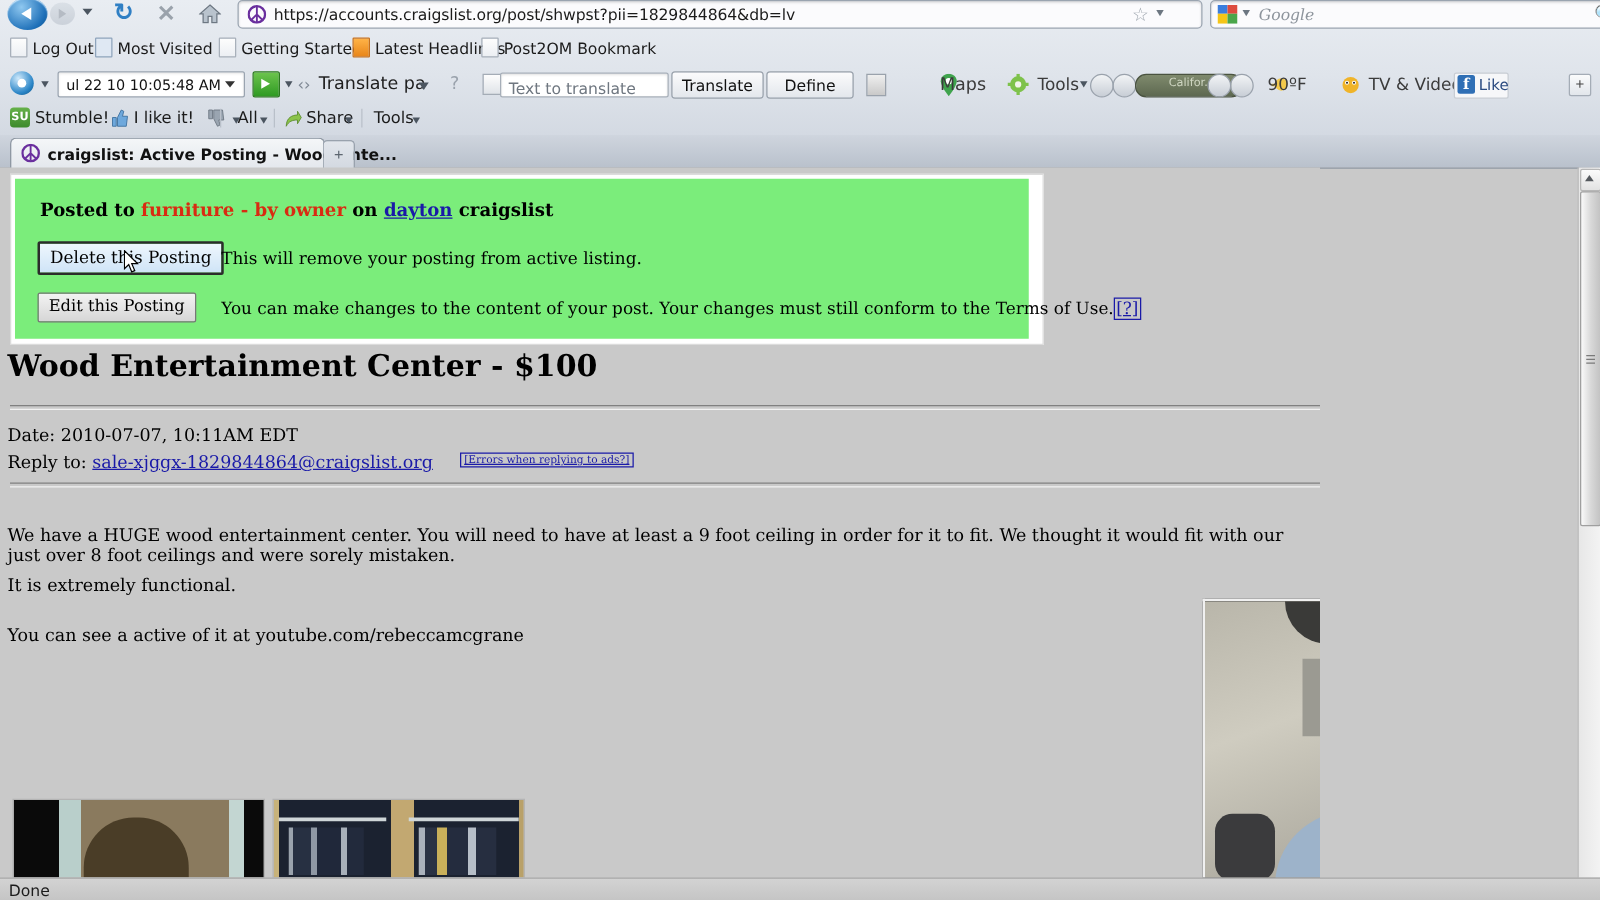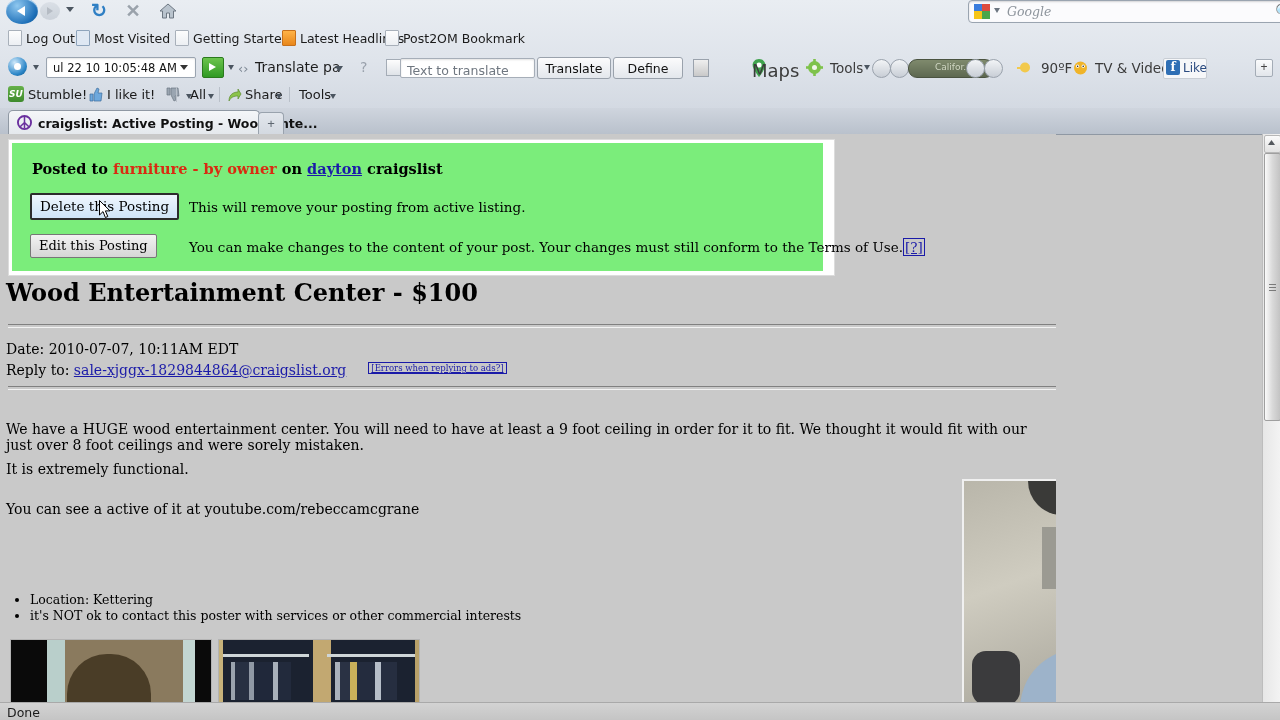--- a/index.html
+++ b/index.html
@@ -106,21 +106,21 @@
     background:linear-gradient(#f2f4f6,#c8ced6);border:1px solid #9aa2ac;}
   .fbike{position:absolute;width:20px;height:16px;background:#2f6fb5;border-radius:2px;}
   .likebox{position:absolute;height:19px;background:#f6f7f9;border:1px solid #c8cdd4;border-radius:2px;}
   .plusbox{position:absolute;width:16px;height:16px;background:linear-gradient(#fafbfc,#e2e6eb);
     border:1px solid #a4acb6;border-radius:2px;color:#444;font-size:12px;text-align:center;line-height:14px;}
 
   
   .st-row{position:absolute;left:0;top:84px;width:1280px;height:22px;}
   .su{position:absolute;width:16px;height:16px;border-radius:3px;
     background:linear-gradient(#66b14a,#3d8a2c);color:#fff;font-size:9px;font-weight:bold;
-    text-align:center;line-height:16px;font-family:"DejaVu Sans",sans-serif;font-style:italic;}
+    text-align:center;line-height:16px;font-family:"DejaVu Sans",sans-serif;}
   .st-txt{position:absolute;font-size:13px;color:#1b1b1b;font-family:"DejaVu Sans",sans-serif;white-space:nowrap;}
   .st-div{position:absolute;top:3px;width:1px;height:15px;background:#b9c0c9;}
 
   
   .tabstrip{position:absolute;left:0;top:108px;width:1280px;height:26px;
     background:linear-gradient(#cfd5de,#b9c1cc);border-bottom:1px solid #8f98a3;}
   .tab{position:absolute;left:8px;top:2px;width:250px;height:25px;
     background:linear-gradient(#f4f6f8,#e3e7ec);
     border:1px solid #8f98a3;border-bottom:none;border-radius:5px 5px 0 0;}
   .tab .fav{position:absolute;left:8px;top:4px;width:15px;height:15px;}
@@ -140,21 +140,21 @@
   .gline1{position:absolute;left:20px;top:17px;font-family:"DejaVu Serif",serif;
     font-size:14.5px;font-weight:bold;color:#000;white-space:nowrap;}
   .gline1 .cat{color:#d92b12;}
   .gline1 .city{color:#1a1aa8;text-decoration:underline;}
   .btnA{position:absolute;left:18px;top:50px;padding:3px 8px 4px 8px;
     background:linear-gradient(#eef6fd,#cfe4f7);border:2px solid #2c2c2c;border-radius:2px;
     font-family:"DejaVu Serif",serif;font-size:13.5px;color:#000;white-space:nowrap;}
   .btnB{position:absolute;left:18px;top:91px;padding:3px 8px 4px 8px;
     background:linear-gradient(#f3f3f3,#d6d6d6);border:1px solid #777;border-radius:2px;
     font-family:"DejaVu Serif",serif;font-size:13px;color:#000;white-space:nowrap;}
-  .gtxt{position:absolute;font-family:"DejaVu Serif",serif;font-size:13.5px;color:#000;white-space:nowrap;padding-left:12px;}
+  .gtxt{position:absolute;font-family:"DejaVu Serif",serif;font-size:13.5px;color:#000;white-space:nowrap;}
   .qlink{color:#1a1aa8;text-decoration:underline;border:1px solid #1a1aa8;padding:0 1px;}
 
   .ptitle{position:absolute;left:6px;top:144px;font-family:"DejaVu Serif",serif;
     font-size:24px;font-weight:bold;color:#000;}
   .rule{position:absolute;left:8px;height:2px;width:1245px;
     border-top:1px solid #808080;border-bottom:1px solid #f2f2f2;}
   .meta{position:absolute;left:6px;font-family:"DejaVu Serif",serif;font-size:14px;color:#000;}
   .meta a{color:#1a1aa8;text-decoration:underline;}
   .errlink{display:inline-block;margin-left:22px;font-size:8.5px;color:#1a1aa8;
     border:1px solid #1a1aa8;padding:0 2px;text-decoration:underline;vertical-align:4px;
@@ -203,20 +203,29 @@
     <div class="nav-fwd"></div>
     <div class="nav-caret"></div>
     <div class="ic-reload">↻</div>
     <div class="ic-stop">✕</div>
     <div class="ic-home">
       <svg width="18" height="16" viewBox="0 0 18 16">
         <path d="M9 1 L17 8 L14.5 8 L14.5 15 L10.5 15 L10.5 10 L7.5 10 L7.5 15 L3.5 15 L3.5 8 L1 8 Z" fill="#b9c3cd" stroke="#6d7782" stroke-width="1"></path>
       </svg>
     </div>
 
+    <div class="urlbar">
+      <svg class="url-favicon" viewBox="0 0 16 16">
+        <circle cx="8" cy="8" r="7" fill="none" stroke="#6a2f9e" stroke-width="2"></circle>
+        <path d="M8 1.5 L8 14.5 M8 8 L3.4 12.6 M8 8 L12.6 12.6" stroke="#6a2f9e" stroke-width="1.6" fill="none"></path>
+      </svg>
+      <div class="url-text">https://accounts.craigslist.org/post/shwpst?pii=1829844864&amp;db=lv</div>
+      <div class="url-star">☆</div>
+      <div class="url-star-caret"></div>
+    </div>
 
     <div class="searchbar">
       <svg class="sb-g" viewBox="0 0 16 15">
         <rect x="0" y="0" width="8" height="7" fill="#3b7ddd"></rect>
         <rect x="8" y="0" width="8" height="7" fill="#dd4b3e"></rect>
         <rect x="0" y="7" width="8" height="8" fill="#f5c518"></rect>
         <rect x="8" y="7" width="8" height="8" fill="#4aa64a"></rect>
       </svg>
       <div class="sb-caret"></div>
       <div class="sb-text">Google</div>
@@ -267,21 +276,21 @@
     </div>
     <div class="btn3d" style="left:613px;top:2px;width:68px;height:20px;">
       <span>Define</span>
     </div>
     <div style="position:absolute;left:693px;top:4px;width:14px;height:16px;background:linear-gradient(#efefef,#c9c9c9);border:1px solid #9aa2ac;"></div>
 
     <svg class="mapspin" style="left:752px;top:4px;" viewBox="0 0 14 18">
       <path d="M7 0 C3 0 0.6 3 0.6 6 C0.6 10 7 18 7 18 C7 18 13.4 10 13.4 6 C13.4 3 11 0 7 0 Z" fill="#3fa34d"></path>
       <circle cx="7" cy="6" r="2.6" fill="#fff"></circle>
     </svg>
-    <div class="tr-ico" style="left:752px;top:5px;font-size:18px;">Maps</div>
+    <div class="tr-ico" style="left:752px;top:5px;font-size:14px;">Maps</div>
 
     <svg class="gear" style="left:806px;top:4px;" viewBox="0 0 17 17">
       <circle cx="8.5" cy="8.5" r="6.5" fill="#7ec24b"></circle>
       <circle cx="8.5" cy="8.5" r="2.5" fill="#f1f5ea"></circle>
       <g fill="#7ec24b">
         <rect x="7.2" y="0" width="2.6" height="4"></rect>
           <rect x="7.2" y="13" width="2.6" height="4"></rect>
         <rect x="0" y="7.2" width="4" height="2.6"></rect>
           <rect x="13" y="7.2" width="4" height="2.6"></rect>
       </g>
@@ -294,21 +303,21 @@
     <div class="radiobar" style="left:908px;top:4px;width:84px;">
       <span class="rtxt">Califor...</span>
     </div>
     <div class="rbtn" style="left:966px;top:4px;"></div>
     <div class="rbtn" style="left:984px;top:4px;"></div>
 
     <svg style="position:absolute;left:1017px;top:5px;width:16px;height:15px;" viewBox="0 0 16 15">
       <circle cx="8" cy="7.5" r="5" fill="#f2c94c"></circle>
       <path d="M0 8 L5 8" stroke="#f2c94c" stroke-width="2"></path>
     </svg>
-    <div class="tr-ico" style="left:1041px;top:5px;font-size:13.5px;">90ºF</div>
+    <div class="tr-ico" style="left:1014px;top:5px;font-size:13.5px;">90ºF</div>
 
     <svg style="position:absolute;left:1072px;top:4px;width:17px;height:16px;" viewBox="0 0 17 16">
       <circle cx="8.5" cy="9" r="6.5" fill="#f0b429"></circle>
       <circle cx="5.6" cy="7.2" r="1.6" fill="#fff"></circle>
         <circle cx="11.2" cy="7.2" r="1.6" fill="#fff"></circle>
       <circle cx="5.6" cy="7.2" r="0.8" fill="#222"></circle>
         <circle cx="11.2" cy="7.2" r="0.8" fill="#222"></circle>
     </svg>
     <div class="tr-ico" style="left:1095px;top:5px;font-size:13.5px;">TV &amp; Video</div>
 
@@ -385,24 +394,20 @@
     <div class="meta" style="top:228px;">
       <span>Reply to:</span>
       <a href="#">sale-xjggx-1829844864@craigslist.org</a><span class="errlink">[Errors when replying to ads?]</span>
     </div>
     <div class="rule" style="top:252px;"></div>
 
     <div class="body-p" style="top:287px;">We have a HUGE wood entertainment center. You will need to have at least a 9 foot ceiling in order for it to fit. We thought it would fit with our just over 8 foot ceilings and were sorely mistaken.</div>
     <div class="body-p" style="top:327px;">It is extremely functional.</div>
     <div class="body-p" style="top:367px;">You can see a active of it at youtube.com/rebeccamcgrane</div>
 
-    <ul class="bullets">
-      <li>Location: Kettering</li>
-      <li>it's NOT ok to contact this poster with services or other commercial interests</li>
-    </ul>
 
     <div class="thumbs">
       <div class="thumb" style="left:0;width:200px;background:linear-gradient(90deg,#0a0a0a 0 18%,#b9cfcb 18% 27%,#8a7a5e 27% 86%,#c3d6d2 86% 92%,#0a0a0a 92% 100%);">
         <div style="position:absolute;left:56px;top:14px;width:84px;height:48px;background:#4a3d27;border-radius:40px 40px 0 0;"></div>
       </div>
       <div class="thumb" style="left:208px;width:200px;background:linear-gradient(90deg,#c7b27a 0 2%,#1b2230 2% 47%,#c2a871 47% 56%,#1b2230 56% 98%,#b9a169 98% 100%);">
         <div style="position:absolute;left:4px;top:14px;width:86px;height:3px;background:#cfd6d8;"></div>
         <div style="position:absolute;left:108px;top:14px;width:88px;height:3px;background:#cfd6d8;"></div>
         <div style="position:absolute;left:12px;top:22px;width:60px;height:38px;background:linear-gradient(90deg,#9aa3ad 0 6%,#273042 6% 30%,#8f98a4 30% 38%,#20283a 38% 70%,#a8b0ba 70% 78%,#222a3c 78% 100%);"></div>
         <div style="position:absolute;left:116px;top:22px;width:62px;height:38px;background:linear-gradient(90deg,#aab2bc 0 8%,#2a3244 8% 24%,#c9b05a 24% 36%,#242c3e 36% 64%,#b6bec8 64% 74%,#262e40 74% 100%);"></div>

